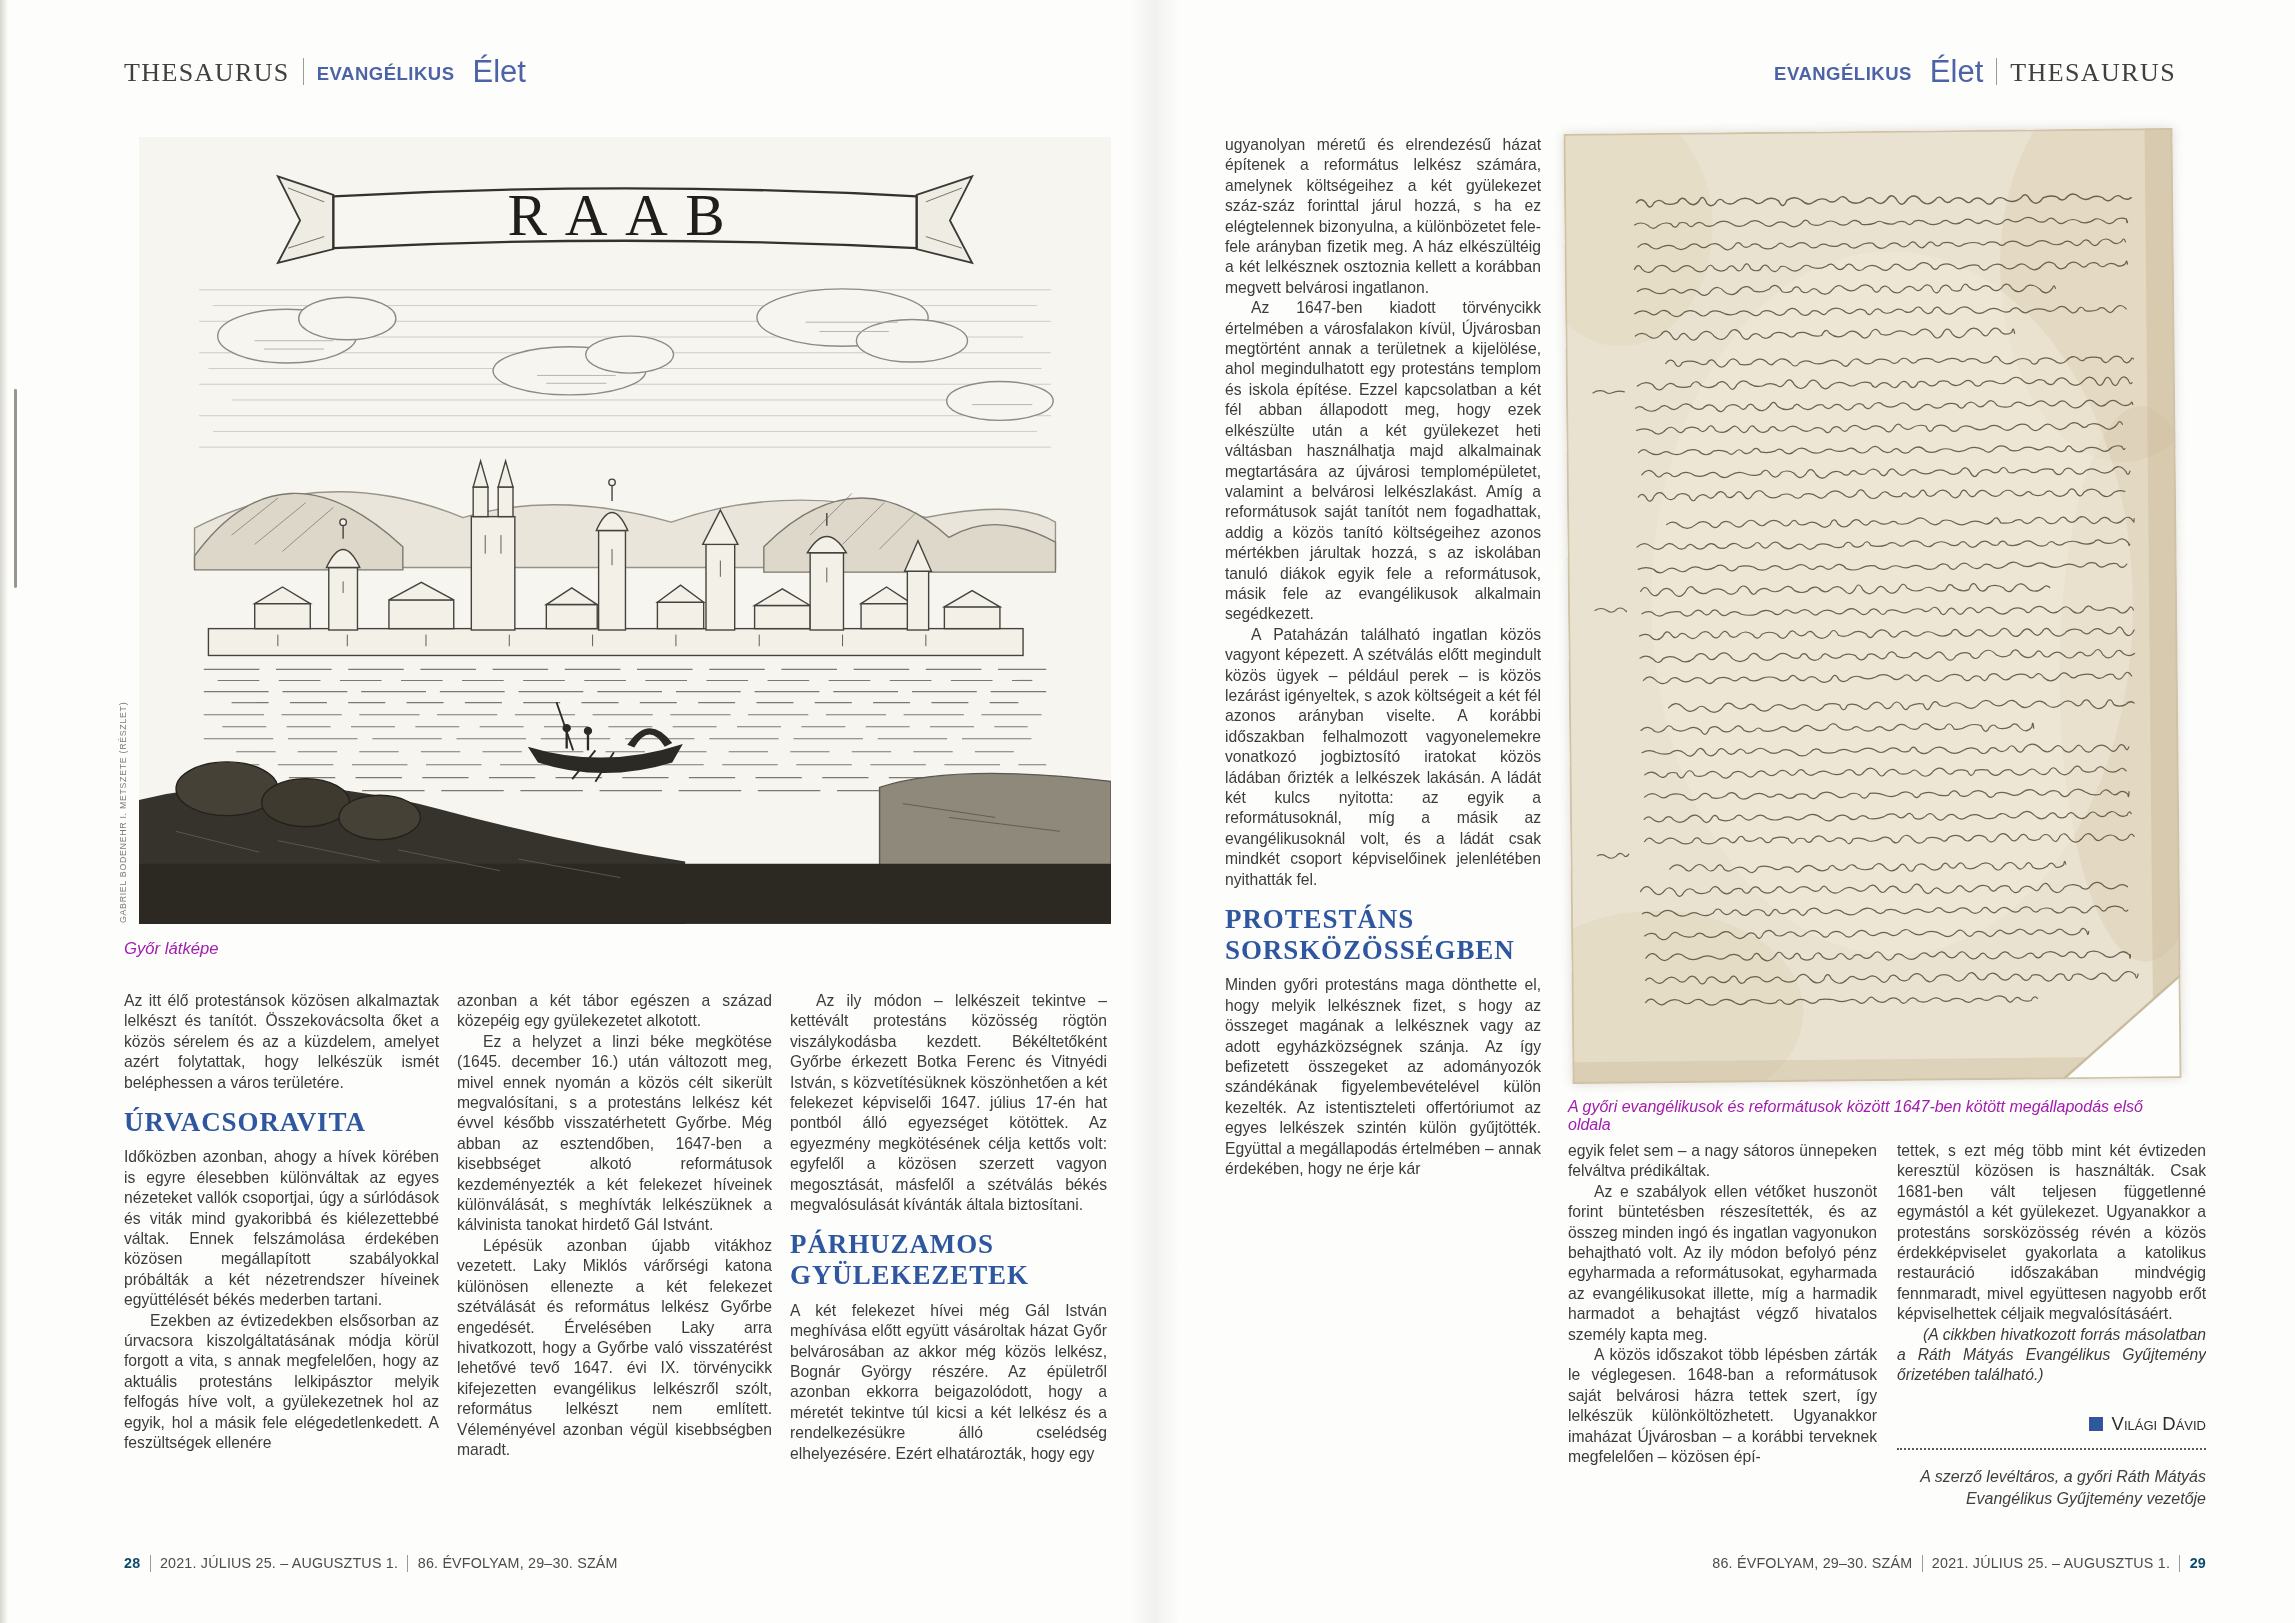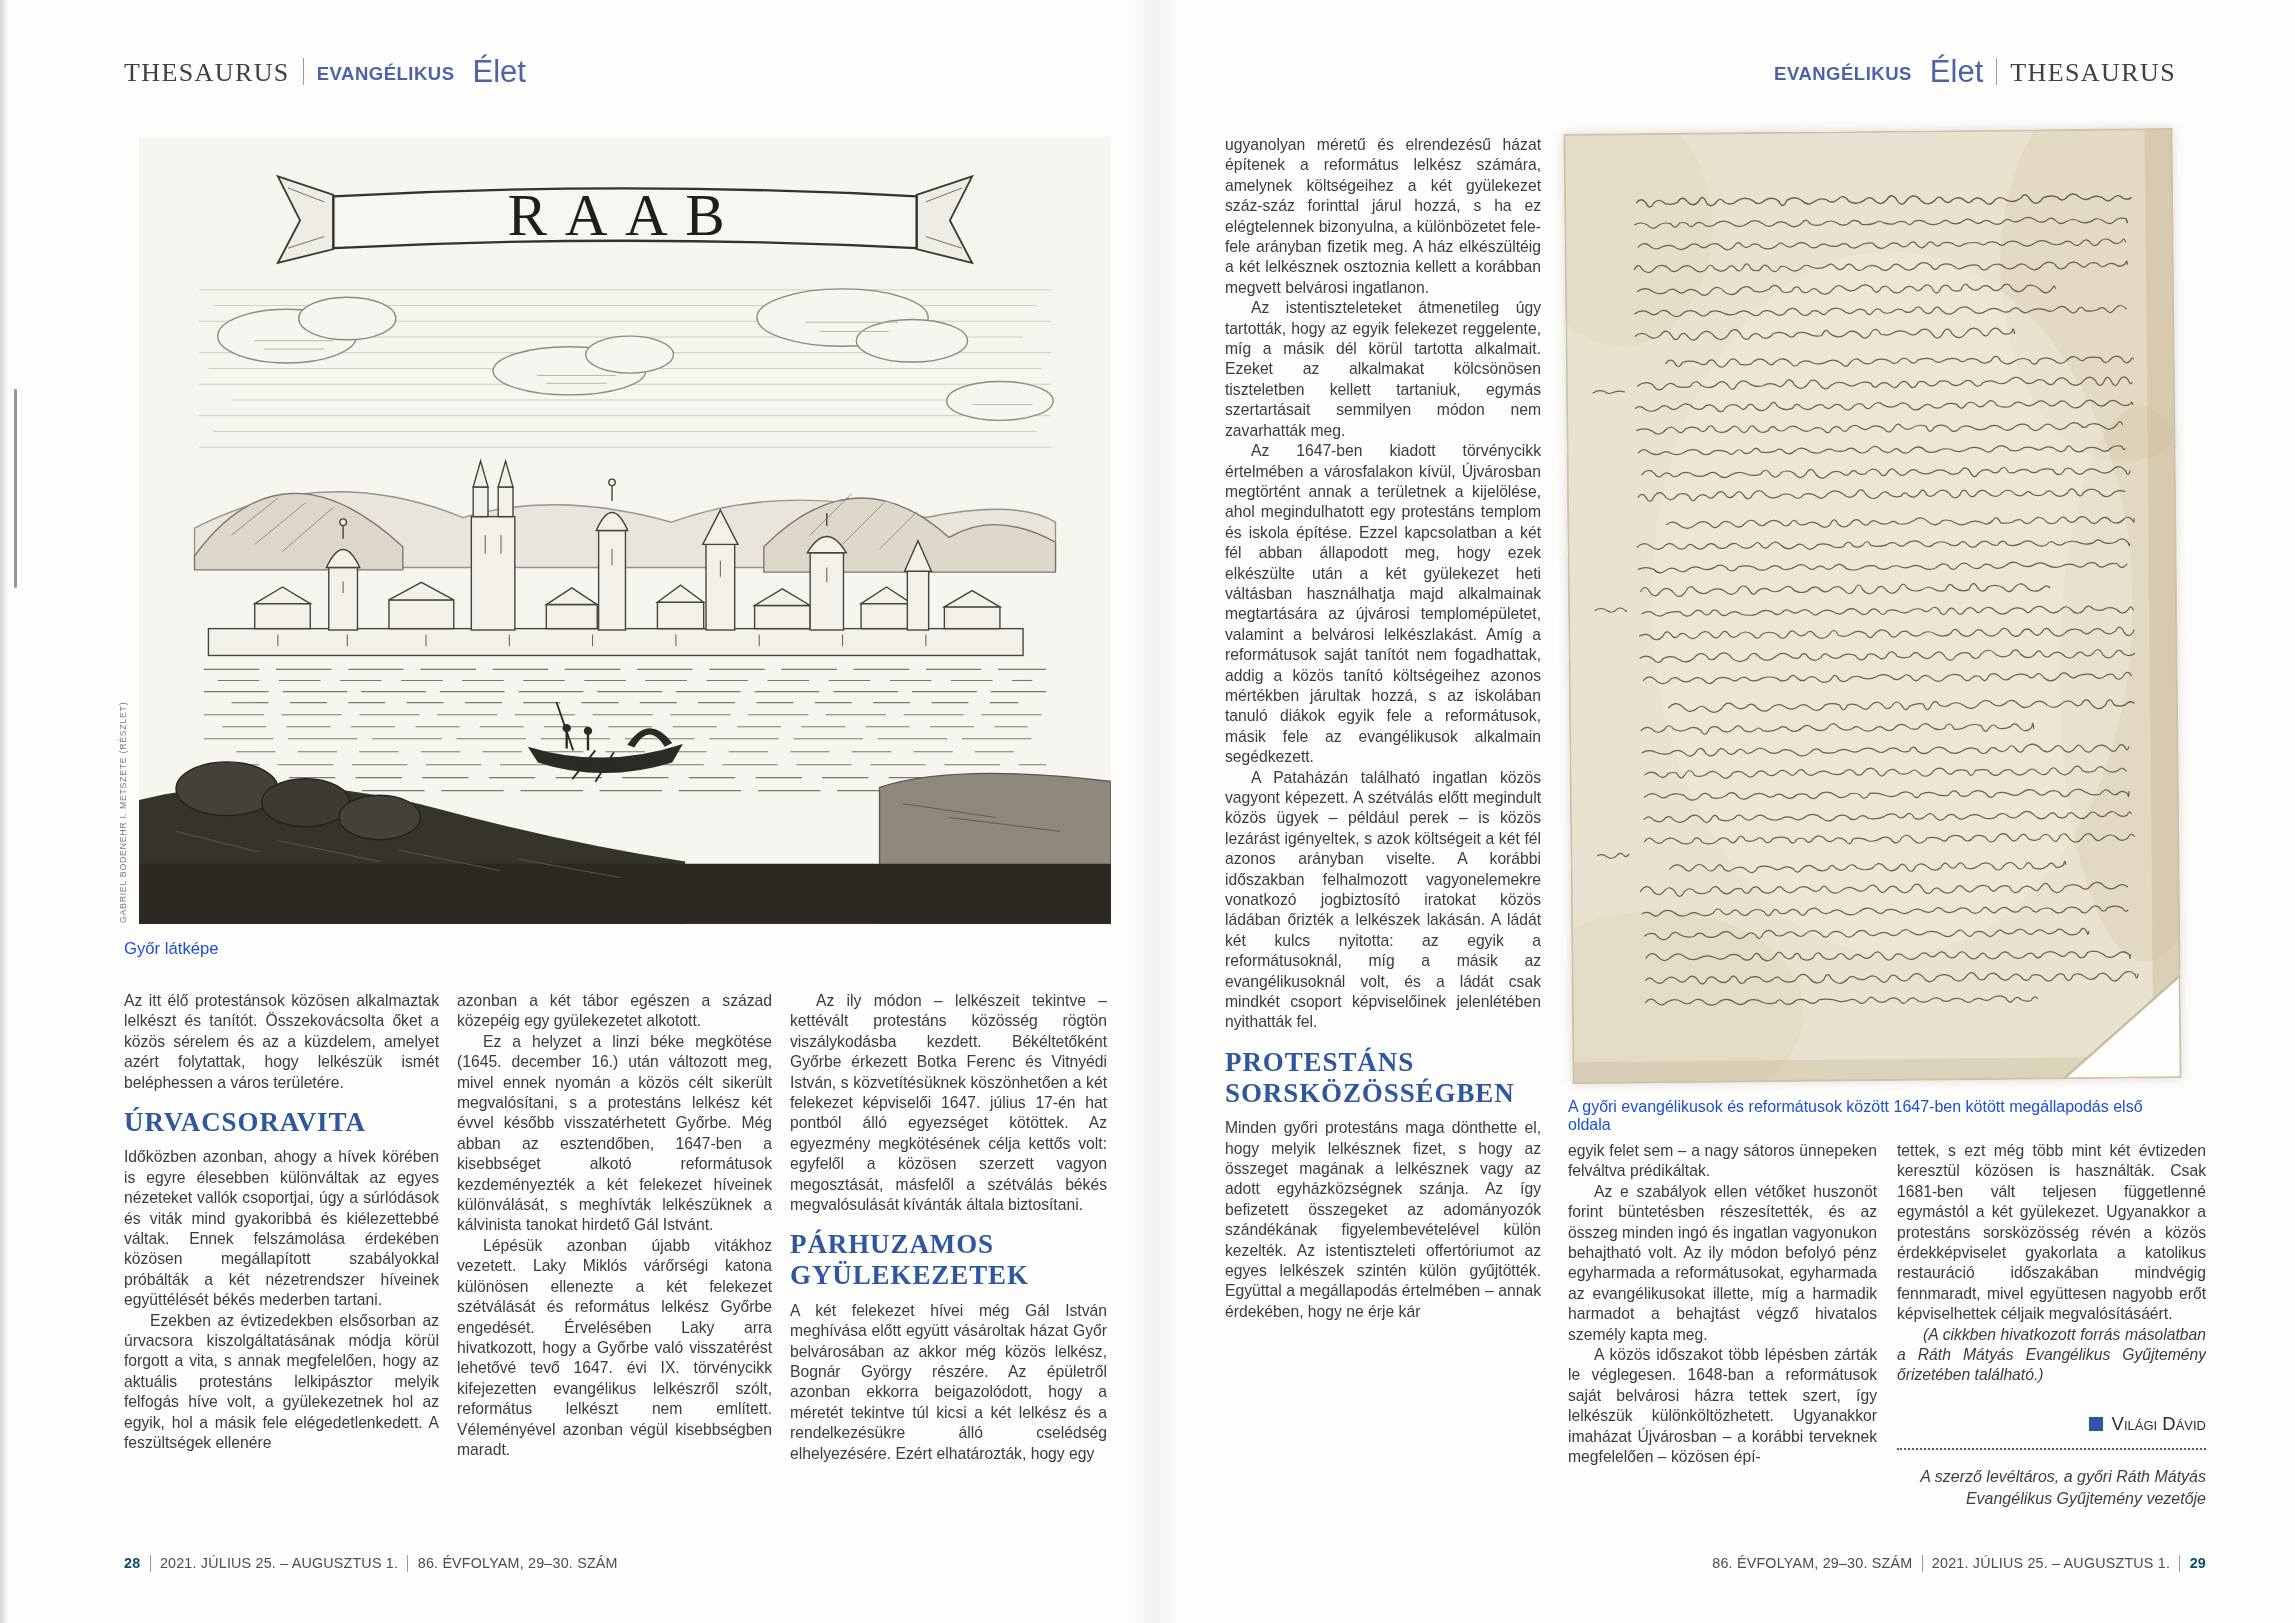--- a/index.html
+++ b/index.html
@@ -22,21 +22,21 @@
   .logo{display:flex;align-items:flex-end;gap:18px;}
   .logo-caps{font-size:18.5px;font-weight:bold;letter-spacing:0.5px;line-height:1;margin-bottom:2.8px;}
   .logo-word{font-size:31px;line-height:.9;font-weight:normal;}
 
   
   .col{font-size:15.7px;line-height:20.4px;text-align:justify;overflow:hidden;}
   .col p{margin:0;}
   .col p.ind{text-indent:26px;}
   .sect-h{font-family:"Liberation Serif",serif;font-weight:bold;font-size:27px;line-height:31px;
     letter-spacing:0.9px;margin:14px 0 9.3px 0;text-align:left;}
-  .caption{font-size:16.7px;color:#1d4ed8;}
+  .caption{font-style:italic;font-size:16.7px;color:#a21caf;}
   .vert-credit{writing-mode:vertical-rl;transform:rotate(180deg);font-size:8.8px;letter-spacing:0.7px;
     color:#7a7a78;white-space:nowrap;}
 
   
   .footer{font-size:14.3px;letter-spacing:0.2px;color:#4c4c4c;display:flex;align-items:center;}
   .footer .pg{font-weight:bold;color:#0c4a6e;}
   .footer .fdiv{width:0;border-left:0.9px solid #9a9a9a;height:16.7px;margin:0 9.3px;}
   .footer.right{justify-content:flex-end;}
 
   
@@ -260,21 +260,20 @@
     <span class="logo">
       <span class="logo-caps" style="color:#4d63a8;">EVANGÉLIKUS</span>
       <span class="logo-word" style="color:#4d63a8;">Élet</span>
     </span>
     <span class="hdr-div"></span>
     <span class="hdr-thesaurus">THESAURUS</span>
   </div>
 
   <div class="abs col" style="left:1225px;top:135px;width:316px;height:1421px;">
     <p>ugyanolyan méretű és elrendezésű házat építenek a református lelkész számára, amelynek költségeihez a két gyülekezet száz-száz forinttal járul hozzá, s ha ez elégtelennek bizonyulna, a különbözetet fele-fele arányban fizetik meg. A ház elkészültéig a két lelkésznek osztoznia kellett a korábban megvett belvárosi ingatlanon.</p>
-    <p class="ind">Az istentiszteleteket átmenetileg úgy tartották, hogy az egyik felekezet reggelente, míg a másik dél körül tartotta alkalmait. Ezeket az alkalmakat kölcsönösen tiszteletben kellett tartaniuk, egymás szertartásait semmilyen módon nem zavarhatták meg.</p>
     <p class="ind">Az 1647-ben kiadott törvénycikk értelmében a városfalakon kívül, Újvárosban megtörtént annak a területnek a kijelölése, ahol megindulhatott egy protestáns templom és iskola építése. Ezzel kapcsolatban a két fél abban állapodott meg, hogy ezek elkészülte után a két gyülekezet heti váltásban használhatja majd alkalmainak megtartására az újvárosi templomépületet, valamint a belvárosi lelkészlakást. Amíg a reformátusok saját tanítót nem fogadhattak, addig a közös tanító költségeihez azonos mértékben járultak hozzá, s az iskolában tanuló diákok egyik fele a reformátusok, másik fele az evangélikusok alkalmain segédkezett.</p>
     <p class="ind">A Pataházán található ingatlan közös vagyont képezett. A szétválás előtt megindult közös ügyek – például perek – is közös lezárást igényeltek, s azok költségeit a két fél azonos arányban viselte. A korábbi időszakban felhalmozott vagyonelemekre vonatkozó jogbiztosító iratokat közös ládában őrizték a lelkészek lakásán. A ládát két kulcs nyitotta: az egyik a reformátusoknál, míg a másik az evangélikusoknál volt, és a ládát csak mindkét csoport képviselőinek jelenlétében nyithatták fel.</p>
     <h2 class="sect-h" style="color:#2f57a0;">PROTESTÁNS SORSKÖZÖSSÉGBEN</h2>
     <p>Minden győri protestáns maga dönthette el, hogy melyik lelkésznek fizet, s hogy az összeget magának a lelkésznek vagy az adott egyházközségnek szánja. Az így befizetett összegeket az adományozók szándékának figyelembevételével külön kezelték. Az istentiszteleti offertóriumot az egyes lelkészek szintén külön gyűjtötték. Együttal a megállapodás értelmében – annak érdekében, hogy ne érje kár</p>
   </div>
 
   <div class="abs ms-wrap" style="left:1568px;top:131px;width:609px;height:950px;">
     <svg id="ms-svg" viewBox="0 0 1315 2052" width="609" height="950">
       <rect x="0" y="0" width="1315" height="2052" fill="#eae2d0"></rect>
       <g>

